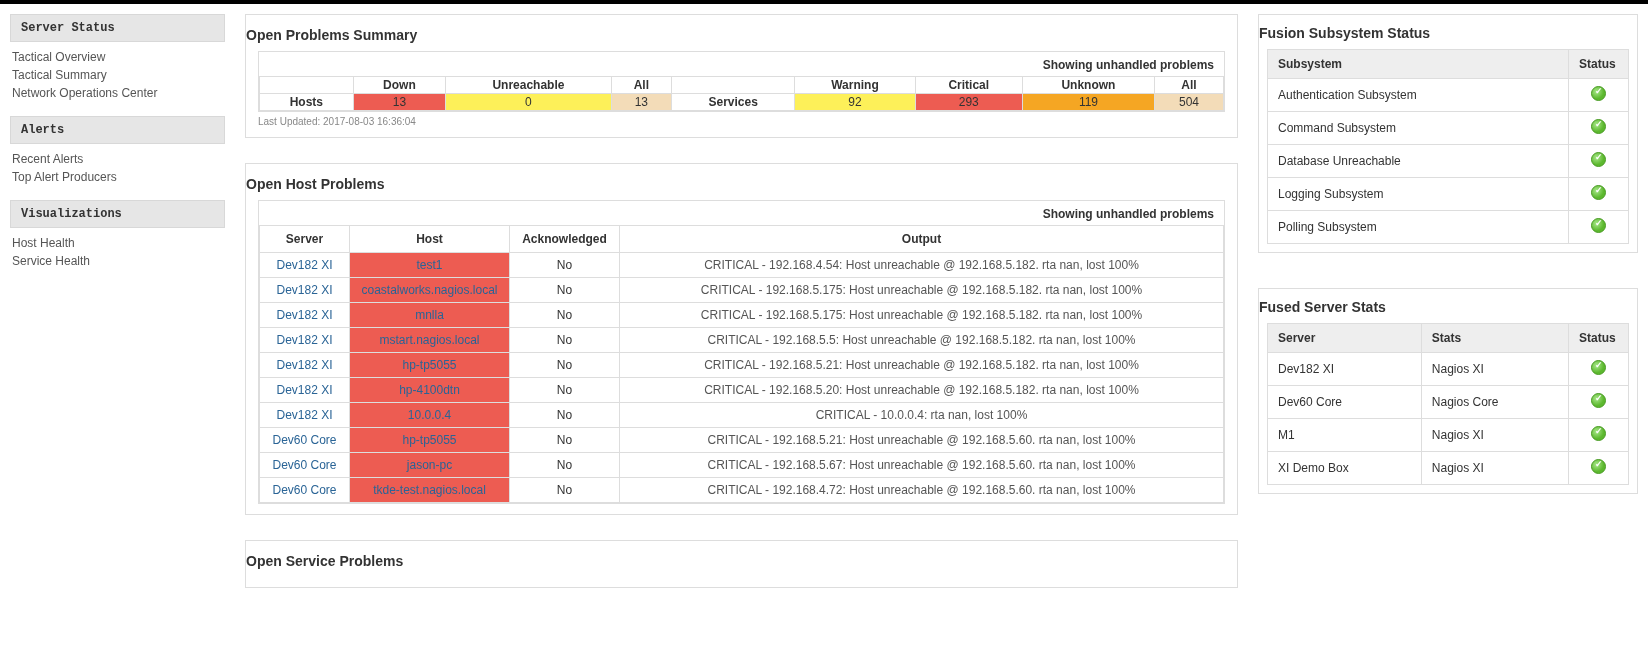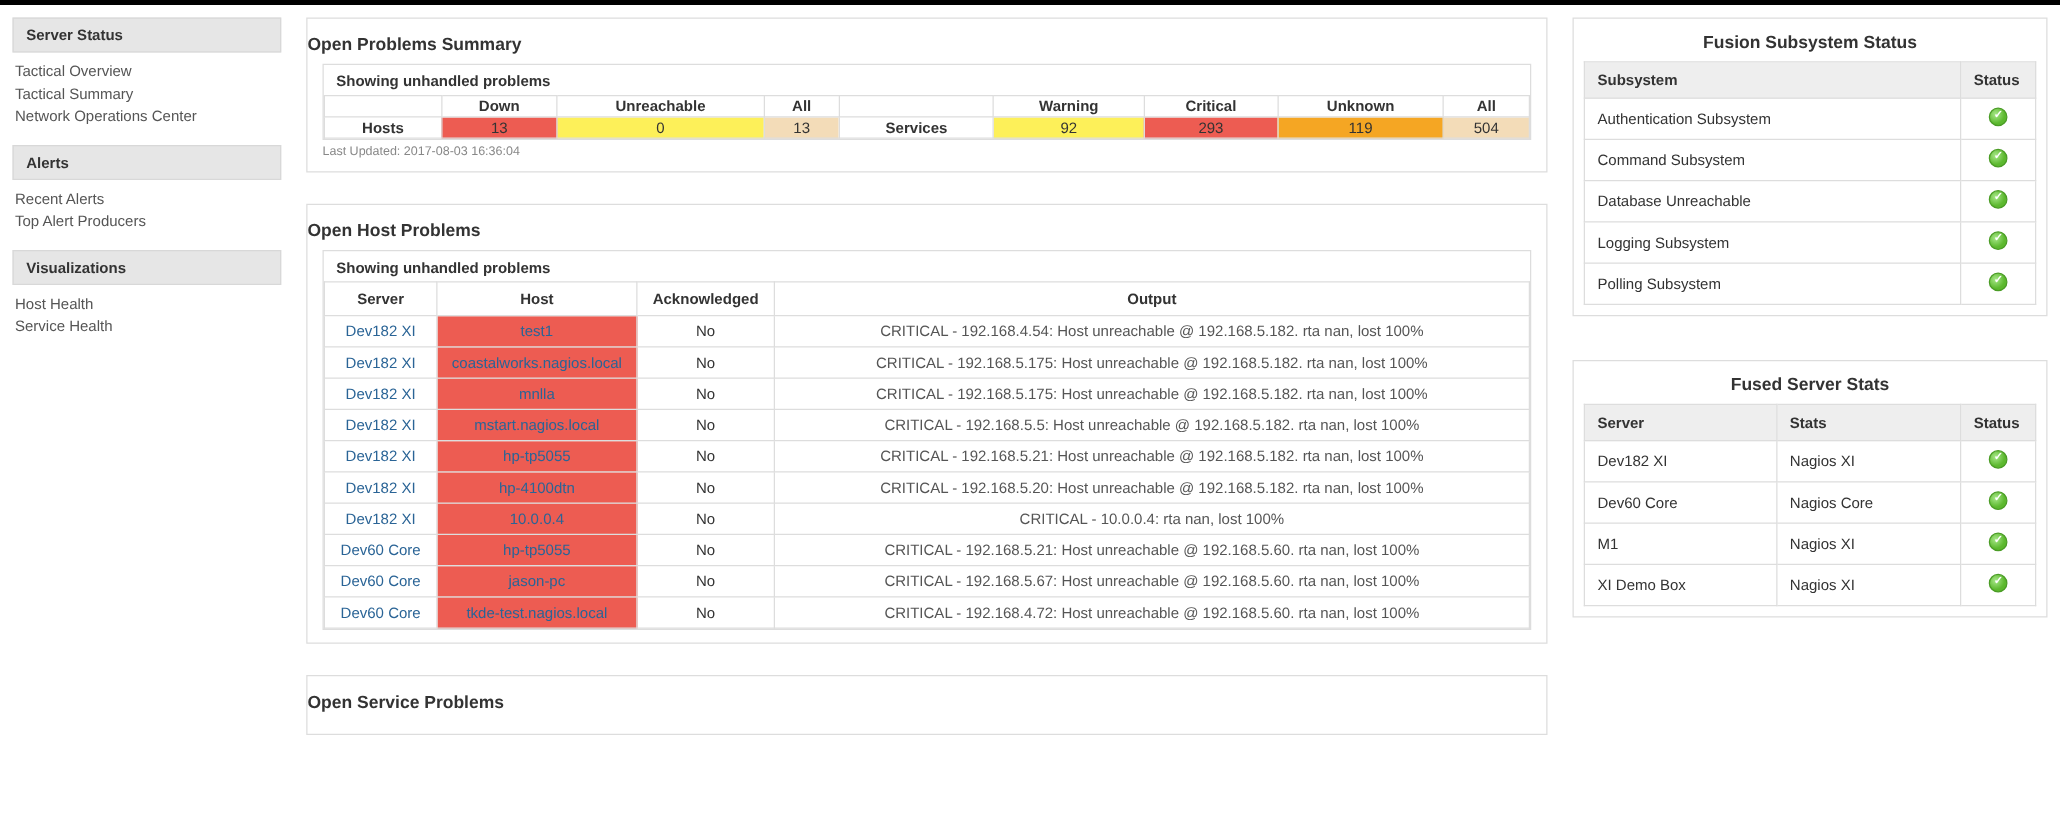--- a/index.html
+++ b/index.html
@@ -25,20 +25,21 @@
     width: 215px;
     flex-shrink: 0;
   }
   .nav-header {
     background: #e6e6e6;
     border: 1px solid #d8d8d8;
     padding: 6px 10px;
     font-weight: bold;
     font-size: 12px;
     margin-top: 4px;
+    font-family: Liberation Mono, monospace;
   }
   .nav-header:first-child { margin-top: 0; }
   .nav-items {
     padding: 6px 0 10px 0;
   }
   .nav-item {
     padding: 2px 6px;
     font-size: 12px;
     color: #555;
     cursor: pointer;
@@ -64,20 +65,21 @@
   }
   .section-box {
     border: 1px solid #ddd;
     margin: 0 12px;
     padding: 0;
   }
   .showing-label {
     font-weight: bold;
     padding: 6px 10px 4px 10px;
     font-size: 12px;
+    text-align: right;
   }
   
   .summary-table {
     width: 100%;
     border-collapse: collapse;
   }
   .summary-table th, .summary-table td {
     border: 1px solid #ddd;
     padding: 1px 8px;
     text-align: center;
@@ -125,21 +127,20 @@
   
   .rightcol {
     width: 380px;
     flex-shrink: 0;
   }
   .side-panel {
     border: 1px solid #ddd;
     margin-bottom: 35px;
   }
   .side-title {
-    text-align: center;
     font-weight: bold;
     font-size: 14px;
     padding: 10px 0 8px 0;
   }
   .side-table {
     width: calc(100% - 16px);
     margin: 0 8px 8px 8px;
     border-collapse: collapse;
     border-radius: 26px;
   }

